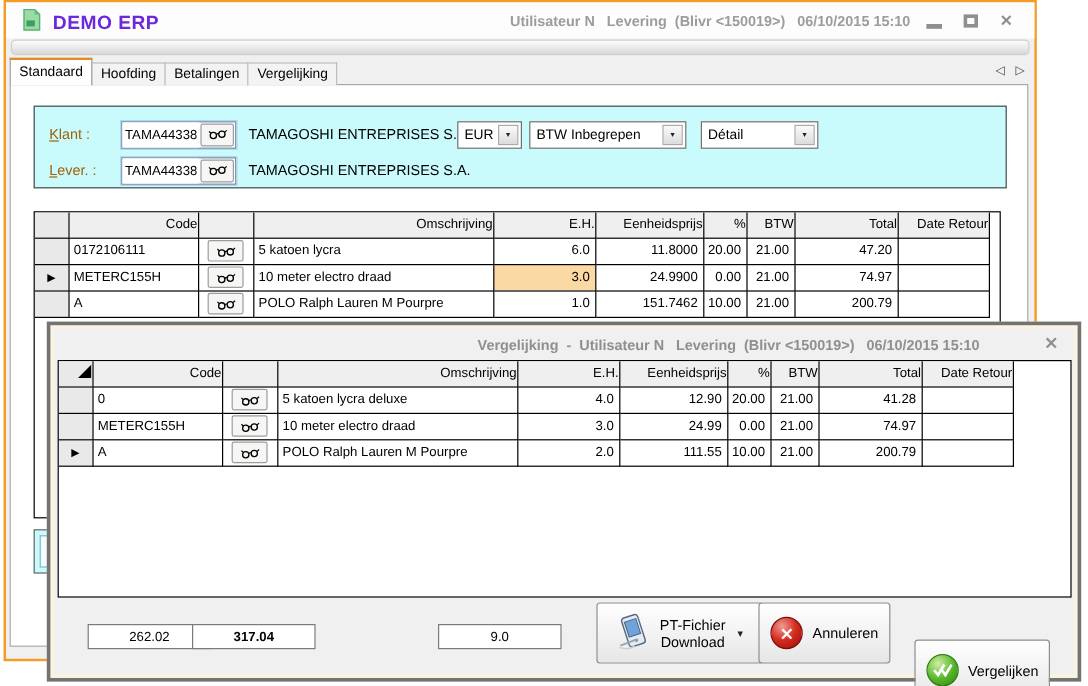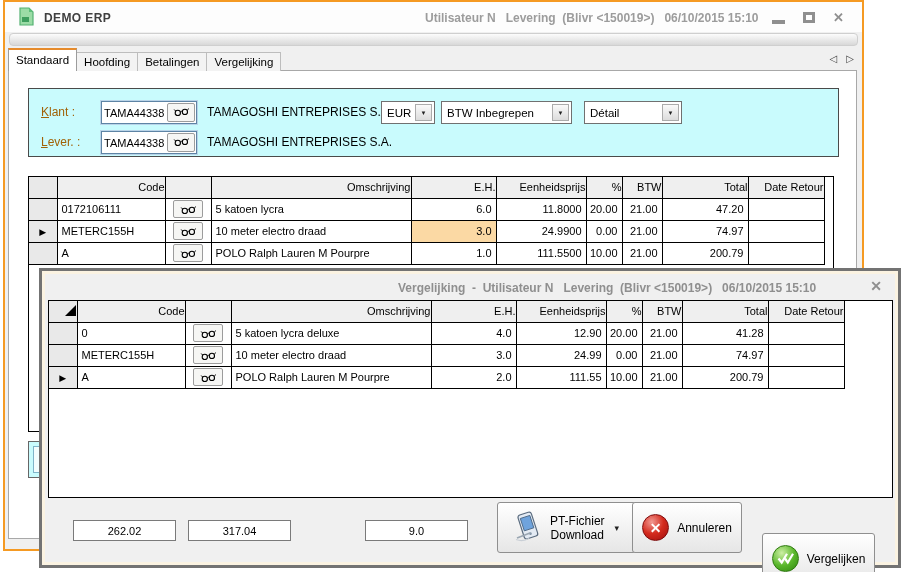--- a/index.html
+++ b/index.html
@@ -3,21 +3,21 @@
 <meta charset="utf-8">
 <style>
   * { box-sizing: border-box; margin: 0; padding: 0; }
   html,body { width:907px; height:572px; background:#fff; font-family:"Liberation Sans", sans-serif; position:relative; overflow:hidden; }
 
   
   .main-window { position:absolute; left:3px; top:0; width:861px; height:551px;
     border:2px solid #F59A23; background:#F0F0F0; }
   .titlebar { position:absolute; left:0; top:0; width:100%; height:30px; background:#FDFDFD; }
   .app-icon { position:absolute; left:13px; top:5px; }
-  .app-title { position:absolute; left:39px; top:9px; font-size:12px; font-weight:bold; color:#404040; letter-spacing:.4px; white-space:pre; }
+  .app-title { position:absolute; left:39px; top:9px; font-size:16px; font-weight:bold; color:#6d28d9; letter-spacing:.4px; white-space:pre; }
   .session-title { position:absolute; left:420px; top:9px; font-size:12px; font-weight:bold; color:#9C9C9C; white-space:pre; }
   .win-controls { position:absolute; right:18px; top:9px; display:flex; gap:18px; align-items:center; }
   .win-min { width:13px; height:4px; background:#8F8F8F; margin-top:8px; }
   .win-max { width:12px; height:11px; border:3px solid #8F8F8F; }
   .win-close { color:#8F8F8F; font-weight:bold; font-size:13px; line-height:13px; }
 
   .toolbar-strip { position:absolute; left:4px; top:31px; width:849px; height:13px;
     background:linear-gradient(#FCFCFC,#D8D8D8); border:1px solid #CFCFCF; border-radius:4px; }
 
   
@@ -249,21 +249,21 @@
                   <svg width="17" height="11" viewBox="0 0 17 11">
                     <circle cx="4.8" cy="6.9" r="2.6" fill="none" stroke="#000" stroke-width="1.1"></circle>
                     <circle cx="11.9" cy="5.9" r="2.6" fill="none" stroke="#000" stroke-width="1.1"></circle>
                     <path d="M7.2 6.2 q1.3 -1.5 2.3 -0.6" fill="none" stroke="#000"></path>
                     <path d="M2.6 5 L1.2 3.5 M14.3 4.1 l1.6 -1.5" stroke="#000"></path>
                   </svg>
                 </button>
               </td>
           <td class="l">POLO Ralph Lauren M Pourpre</td>
           <td class="r">1.0</td>
-          <td class="r">111.5500</td>
+          <td class="r">151.7462</td>
           <td class="r">10.00</td>
           <td class="r">21.00</td>
           <td class="r">200.79</td>
           <td></td>
         </tr>
       </tbody>
         </table>
     </div>
 
     <div class="cyan-mini">
@@ -369,21 +369,21 @@
           <td class="r">10.00</td>
           <td class="r">21.00</td>
           <td class="r">200.79</td>
           <td></td>
         </tr>
       </tbody>
         </table>
     </div>
 
     <input class="num-field" style="left: 28px; top: 246px;" value="262.02">
-    <input class="num-field" style="left: 143px; top: 246px;" value="317.04">
+    <input class="num-field" style="left: 115px; top: 246px; font-weight: bold;" value="317.04">
     <input class="num-field" style="left: 320px; top: 246px;" value="9.0">
 
     <div class="action-btn" style="left:452px; top:228px; width:139px;">
       <span>
         <svg width="28" height="32" viewBox="0 0 28 32">
           <g transform="rotate(-18 14 16)">
             <rect x="7" y="3" width="14" height="25" rx="2.5" fill="#E3EAF3" stroke="#5A6B7E" stroke-width="1.2"></rect>
             <rect x="9" y="6.5" width="10" height="13" fill="#6FA3DC" stroke="#44607E" stroke-width="0.8"></rect>
             <circle cx="14" cy="24" r="1.4" fill="#8899AA"></circle>
           </g>

